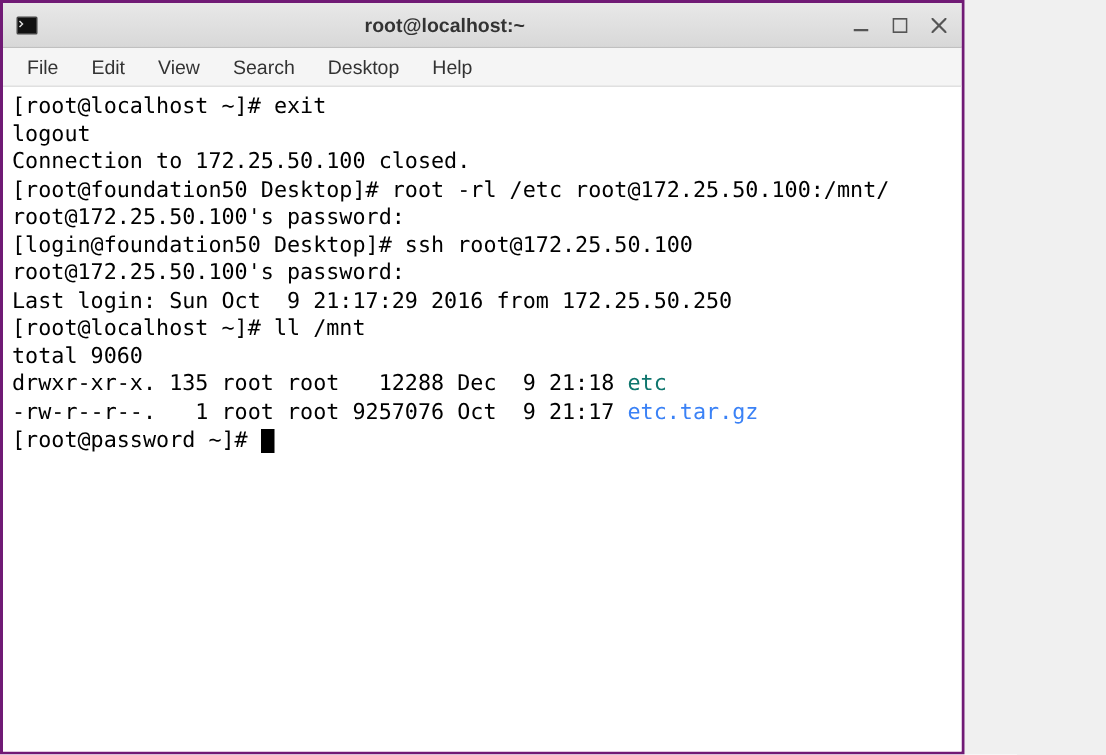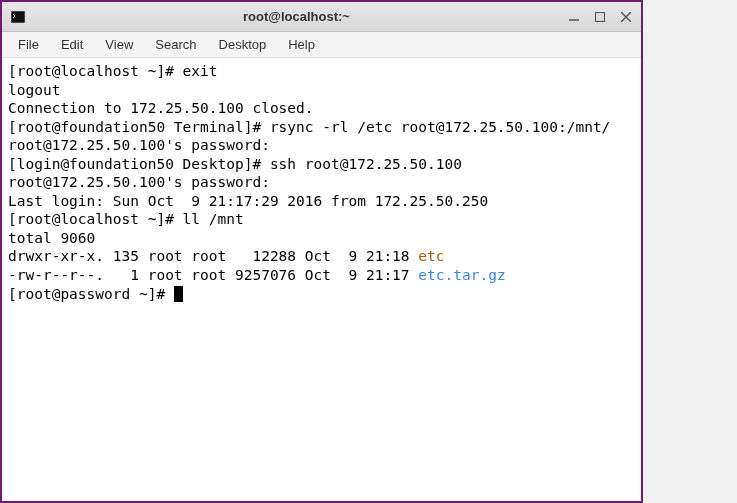--- a/index.html
+++ b/index.html
@@ -74,21 +74,21 @@
       flex: 1;
       background: #ffffff;
       padding: 4px 6px;
       font-family: "DejaVu Sans Mono", "Courier New", monospace;
       font-size: 14.5px;
       line-height: 1.28;
       color: #000;
       white-space: pre;
       overflow: hidden;
     }
-    .dir { color: #a16207; margin-top: 24px; }
+    .dir { color: #0f766e; margin-top: 24px; }
     .tgz { color: #3b82f6; }
     .cursor {
       display: inline-block;
       width: 9px;
       height: 16px;
       background: #000;
       vertical-align: text-bottom;
     }
   </style>
 </head>
@@ -130,24 +130,24 @@
     <div class="menu-item">Edit</div>
     <div class="menu-item">View</div>
     <div class="menu-item">Search</div>
     <div class="menu-item">Desktop</div>
     <div class="menu-item">Help</div>
   </div>
 
   <div class="terminal"><span>[root@localhost ~]# exit</span>
 <span>logout</span>
 <span>Connection to 172.25.50.100 closed.</span>
-<span>[root@foundation50 Terminal]# rsync -rl /etc root@172.25.50.100:/mnt/</span>
+<span>[root@foundation50 Desktop]# root -rl /etc root@172.25.50.100:/mnt/</span>
 <span>root@172.25.50.100's password: </span>
 <span>[login@foundation50 Desktop]# ssh root@172.25.50.100</span>
 <span>root@172.25.50.100's password: </span>
 <span>Last login: Sun Oct  9 21:17:29 2016 from 172.25.50.250</span>
 <span>[root@localhost ~]# ll /mnt</span>
 <span>total 9060</span>
-<span>drwxr-xr-x. 135 root root   12288 Oct  9 21:18 </span><span class="dir">etc</span>
+<span>drwxr-xr-x. 135 root root   12288 Dec  9 21:18 </span><span class="dir">etc</span>
 <span>-rw-r--r--.   1 root root 9257076 Oct  9 21:17 </span><span class="tgz">etc.tar.gz</span>
 <span>[root@password ~]# </span><span class="cursor"></span></div>
 
 </div>
 
 </body></html>

